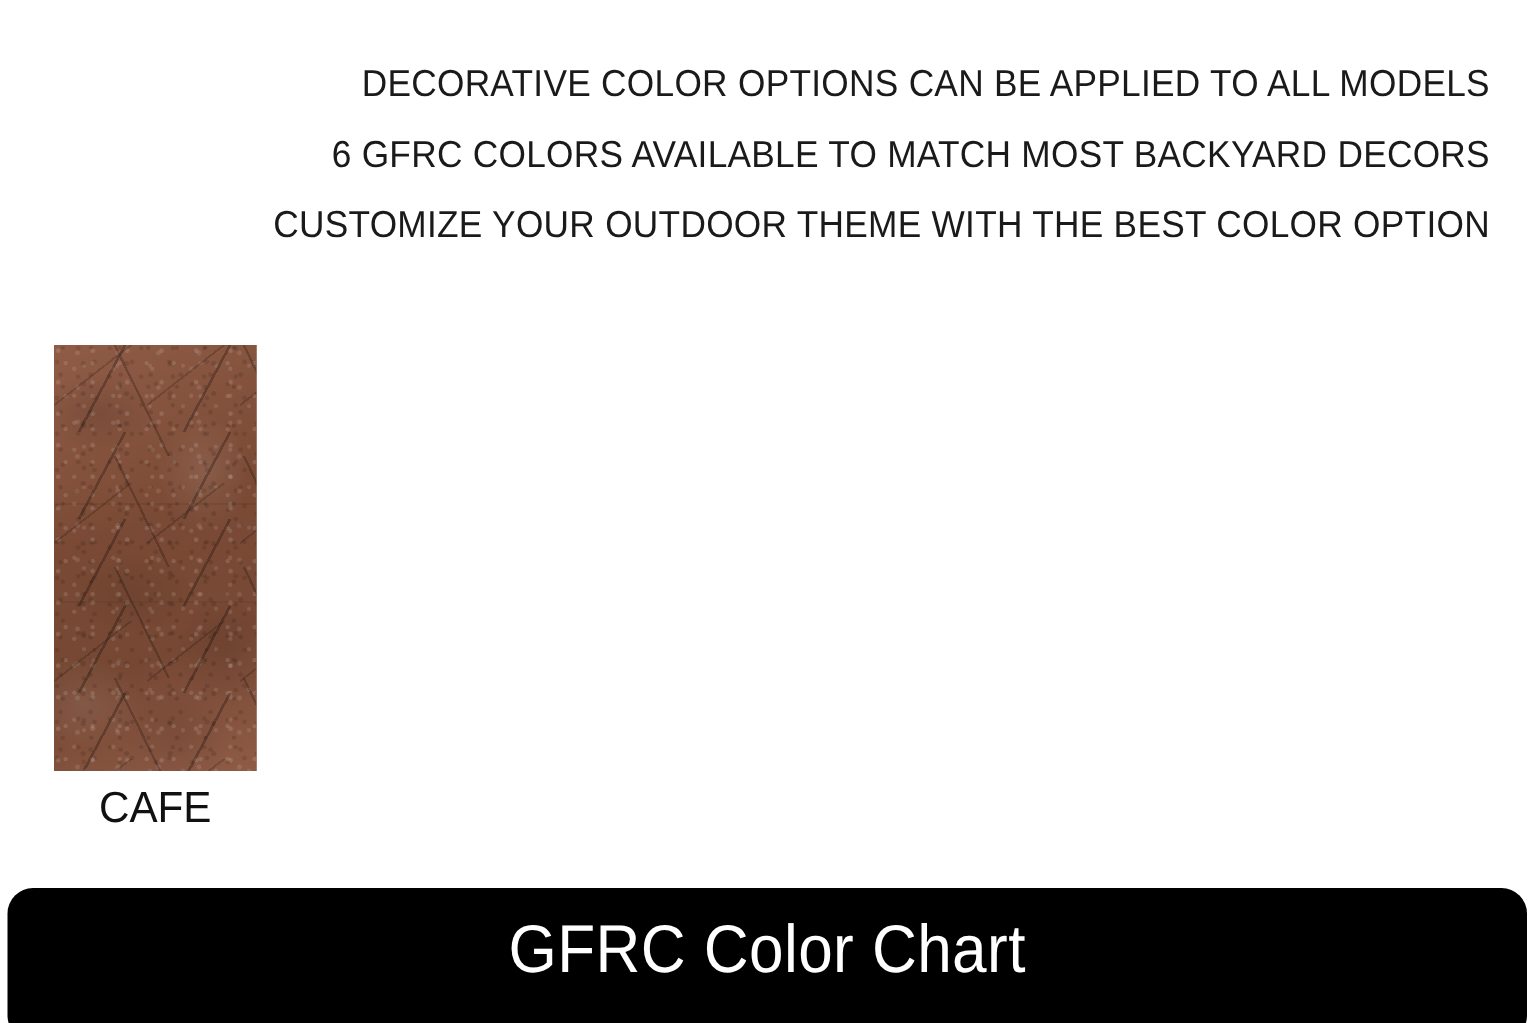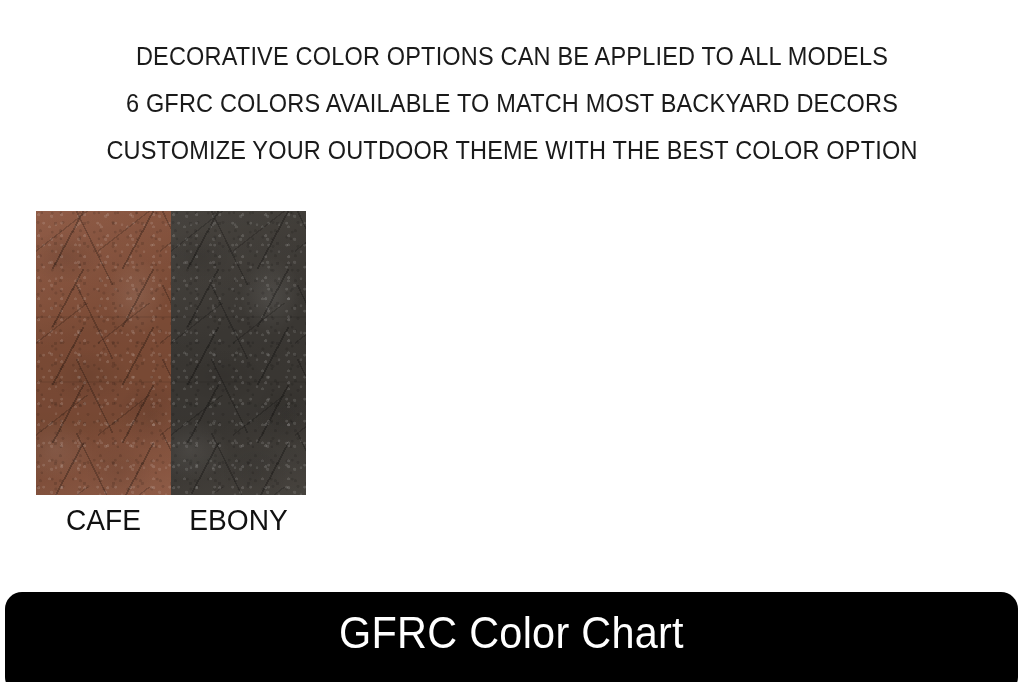--- a/index.html
+++ b/index.html
@@ -16,21 +16,21 @@
     font-family: "Liberation Sans", sans-serif;
     position: relative;
   }
 
   
   #headline {
     position: absolute;
     top: 33px;
     left: 0;
     width: 1024px;
-    text-align: center;
+    text-align: right;
   }
 
   .headline-line {
     display: block;
     font-family: "Liberation Sans", sans-serif;
     font-size: 25px;
     line-height: 47px;
     letter-spacing: 0.2px;
     color: #1a1a1a;
     white-space: nowrap;
@@ -46,20 +46,21 @@
     height: 284px;
     display: flex;
     justify-content: flex-start;
     gap: 25px;
   }
 
   .swatch-cell {
     width: 110px;
     height: 284px;
     position: relative;
+    margin-top: 19px;
   }
 
   .swatch-chip {
     width: 135px;
     height: 284px;
     position: relative;
     overflow: hidden;
     background-color: #cccccc;
   }
 
@@ -194,31 +195,20 @@
       <div class="tex-mottle"></div>
       <div class="tex-grain"></div>
       <div class="tex-speckle"></div>
       <div class="tex-streak" style="opacity: 0.55;"></div>
       <div class="tex-seams"></div>
     </div>
     <div class="swatch-label">CAFE</div>
   </div>
 
 
-  <div class="swatch-cell">
-    <div class="swatch-chip" style="background-image: linear-gradient(160deg, rgb(74, 70, 65) 0%, rgb(58, 55, 51) 42%, rgb(58, 55, 51) 70%, rgb(74, 70, 65) 100%); background-color: rgb(58, 55, 51);">
-      <div class="tex-shade"></div>
-      <div class="tex-mottle"></div>
-      <div class="tex-grain"></div>
-      <div class="tex-speckle"></div>
-      <div class="tex-streak" style="opacity: 0.55;"></div>
-      <div class="tex-seams"></div>
-    </div>
-    <div class="swatch-label">EBONY</div>
-  </div>
 
 
 
 
 </div>
 
 <div id="banner" style="background: rgb(0, 0, 0);">
   <div id="banner-title" style="color: rgb(255, 255, 255);">GFRC Color Chart</div>
 </div>
 

